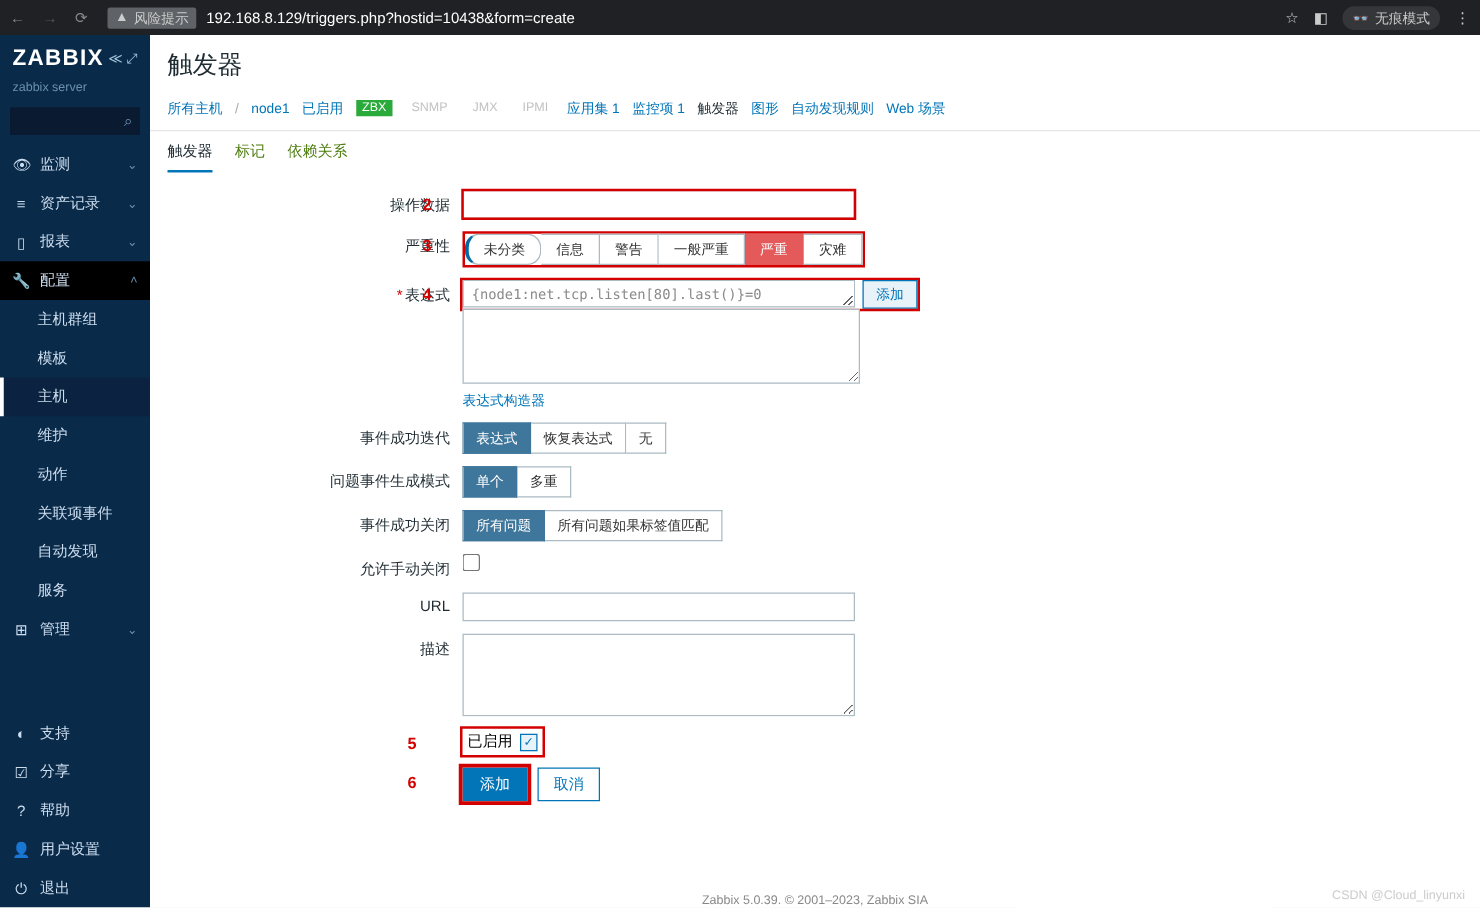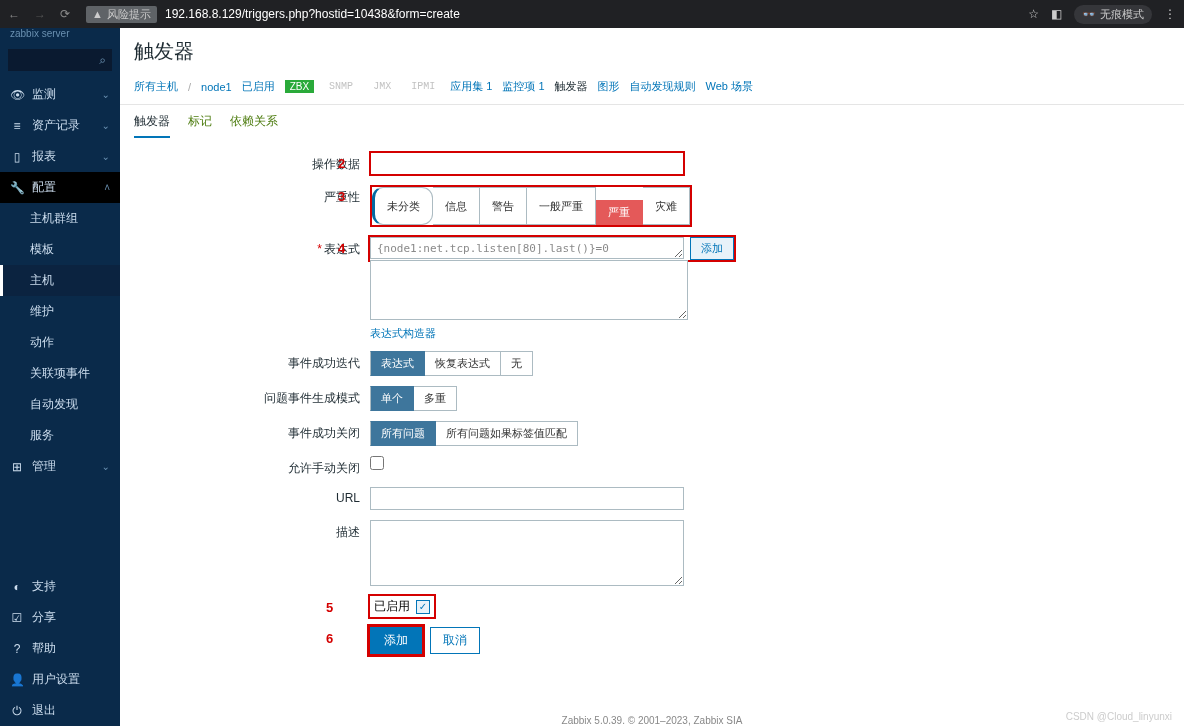--- a/index.html
+++ b/index.html
@@ -35,40 +35,40 @@
 .sidebar .spacer { flex: 1; }
 
 .main { flex: 1; background: #ebebeb; display: flex; flex-direction: column; }
 .main .card { background: #fff; margin: 0; flex: 1; position: relative; }
 .main h1 { font-size: 20px; font-weight: 400; padding: 10px 14px 8px; color: #1f2c33; }
 .main .crumbs { padding: 6px 14px 10px; font-size: 11px; display: flex; gap: 10px; align-items: center; border-bottom: 1px solid #e5e5e5; }
 .main .crumbs a { color: #0275b8; cursor: pointer; }
 .main .crumbs .sep { color: #aaa; }
 .main .crumbs .badge { padding: 1px 5px; font-size: 10px; }
 .main .crumbs .zbx { background: #2aaa3a; color: #fff; }
-.main .crumbs .dis { color: #c2c2c2; font-family: Liberation Mono, monospace; }
+.main .crumbs .dis { color: #c2c2c2; }
 .main .crumbs .cur { color: #1f2c33; }
 .main .tabs { display: flex; gap: 18px; padding: 8px 14px 0; font-size: 12px; }
 .main .tabs .tab { color: #4d7c0f; cursor: pointer; padding-bottom: 6px; }
 .main .tabs .tab.active { color: #1f2c33; border-bottom: 2px solid #0275b8; }
 
 .form { padding: 14px 20px; max-width: 700px; margin-left: 50px; }
 .form-row { display: flex; align-items: flex-start; margin-bottom: 10px; }
 .form-row .lbl { width: 180px; text-align: right; padding-right: 10px; font-size: 12px; color: #1f2c33; padding-top: 4px; }
 .form-row .lbl .req { color: #d40000; margin-right: 2px; }
 .form-row .ctrl { position: relative; display: flex; align-items: center; gap: 8px; flex-wrap: wrap; }
 .form-row input[type=text], .form-row textarea { border: 1px solid #acbbc2; padding: 4px 6px; font-size: 11px; color: #444; font-family: monospace; }
 .form-row textarea { resize: both; }
 .hl { outline: 2px solid #d40000; outline-offset: -1px; }
 .hint-num { position: absolute; color: #d40000; font-size: 13px; font-weight: bold; left: -32px; top: 4px; }
 
 .sev-group { display: flex; border: 2px solid #d40000; }
 .sev-btn { border: 1px solid #acbbc2; border-left: none; padding: 4px 12px; font-size: 11px; background: #fff; cursor: pointer; color: #333; }
 .sev-btn:first-child { border-left: 3px solid #0369a1; border-radius: 11px; }
-.sev-btn.sel { background: #e45959; color: #fff; border-color: #e45959; margin-top: 13px; }
+.sev-btn.sel { background: #e45959; color: #fff; border-color: #e45959; }
 
 .seg-btn { border: 1px solid #acbbc2; padding: 4px 10px; font-size: 11px; background: #fff; cursor: pointer; color: #333; }
 .seg-btn.sel { background: #3e769c; color: #fff; border-color: #3e769c; }
 .seg-group { display: flex; }
 .seg-group .seg-btn { border-left: none; }
 .seg-group .seg-btn:first-child { border-left: 1px solid #acbbc2; }
 
 .expr-wrap { display: flex; flex-direction: column; align-items: flex-start; }
 .expr-top { display: flex; gap: 6px; outline: 2px solid #d40000; padding: 0; }
 .expr-top textarea { width: 314px; height: 22px; border: 1px solid #acbbc2; }
@@ -103,20 +103,24 @@
     <span>☆</span>
     <span>◧</span>
     <span class="incognito">👓 <span>无痕模式</span></span>
     <span>⋮</span>
   </div>
 </div>
 
 <div class="app">
 
   <div class="sidebar">
+    <div class="logo-row">
+      <div class="logo"><span>ZABBIX</span></div>
+      <div class="collapse">≪ ⤢</div>
+    </div>
     <div class="server-name">zabbix server</div>
     <div class="search">
       <input type="text" style="">
       <span class="sicon">⌕</span>
     </div>
 
     <div class="nav-item">
         <span class="lbl">
           <span class="icon">👁</span>
           <span>监测</span>

